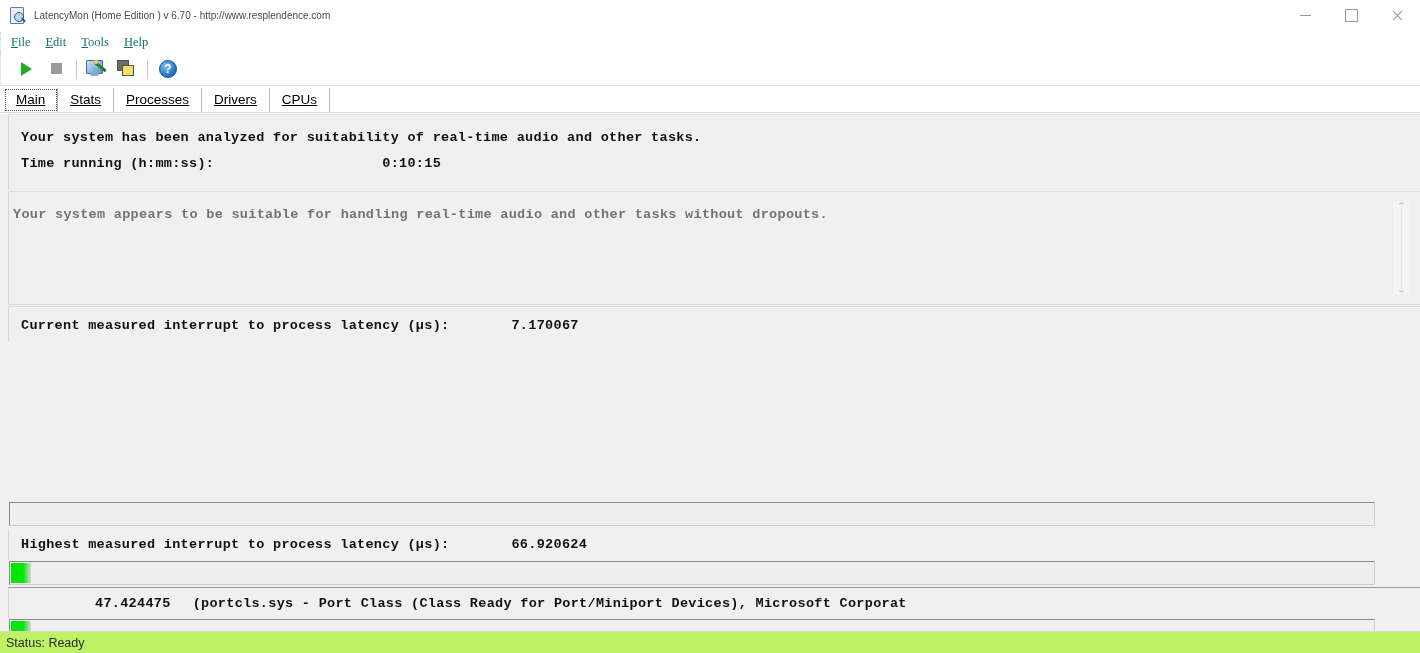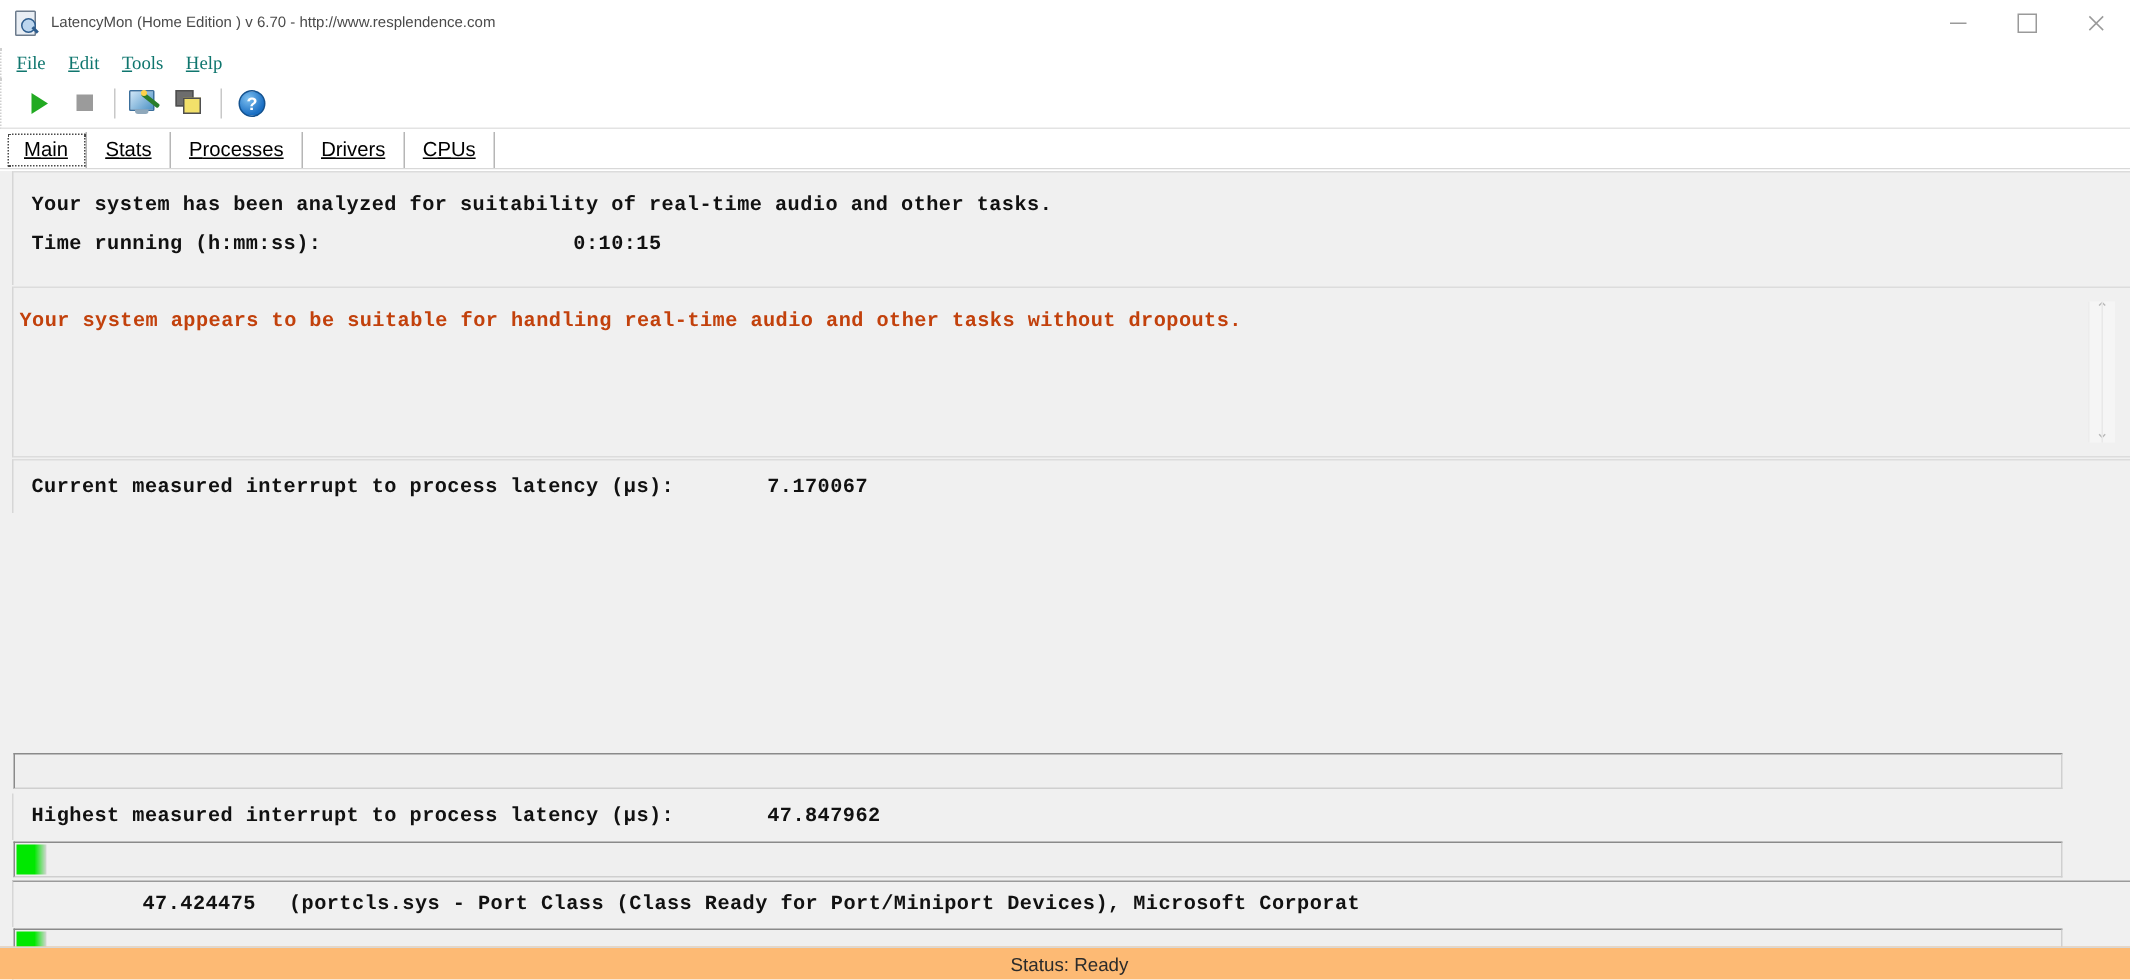--- a/index.html
+++ b/index.html
@@ -238,21 +238,21 @@
     position: absolute;
     height: 26px;
     display: flex;
     align-items: center;
     white-space: nowrap;
     overflow: hidden;
     text-align: center;
   }
   .lbl { display: inline-block; }
   .val { display: inline-block; }
-  .green-txt { color: #c2410c; }
+  .green-txt { color: #737373; }
 
   
   .scrollbox {
     position: absolute;
     left: 8px;
     right: 0;
     top: 216px;
     height: 124px;
     background: #f0f0f0;
     border-left: 1px solid #d6d6d6;
@@ -304,27 +304,26 @@
     margin-right: 2px;
     flex: none;
   }
 
   
   .statusbar {
     position: absolute;
     left: 0; bottom: 0;
     width: 1420px;
     height: 22px;
-    background: #fdba74;
+    background: #bef264;
     border-top: 1px solid #d8d8d8;
     display: flex;
     align-items: center;
     padding-left: 6px;
     box-sizing: border-box;
-    justify-content: center;
   }
   .status-text {
     font-size: 12.5px;
     color: #2b2b2b;
     font-family: "Liberation Sans", sans-serif;
   }
 </style>
 </head>
 <body>
 
@@ -418,21 +417,21 @@
     <div class="row-line mono" style="left:12px; top:5px; right:2px;">
       <span class="lbl">Current measured interrupt to process latency (µs):</span>
       <span class="val" style="margin-left:62px;">7.170067</span>
     </div>
   </div>
   <div class="pbar" style="top:388px; right:45px;" id="pbar0"></div>
 
   <div class="panel" style="top:415px; height:31px;">
     <div class="row-line mono" style="left:12px; top:2px; right:2px;">
       <span class="lbl">Highest measured interrupt to process latency (µs):</span>
-      <span class="val" style="margin-left:62px;">47.847962</span>
+      <span class="val" style="margin-left:62px;">66.920624</span>
     </div>
   </div>
   <div class="pbar" style="top:447px; right:45px;" id="pbar1">
       <div class="pseg" style="background: linear-gradient(90deg, rgb(0, 232, 0) 0%, rgb(0, 232, 0) 60%, rgba(0, 0, 0, 0.1) 100%);"></div>
     </div>
 
   <div class="panel" style="top:473px; height:31px; border-top:1px solid #9a9a9a;">
     <div class="row-line mono" style="left:12px; top:2px; right:0px;">
       <span class="val" style="margin-left:74px;">47.424475</span>
       <span class="val" style="margin-left:22px;">(portcls.sys - Port Class (Class Ready for Port/Miniport Devices), Microsoft Corporat</span>

